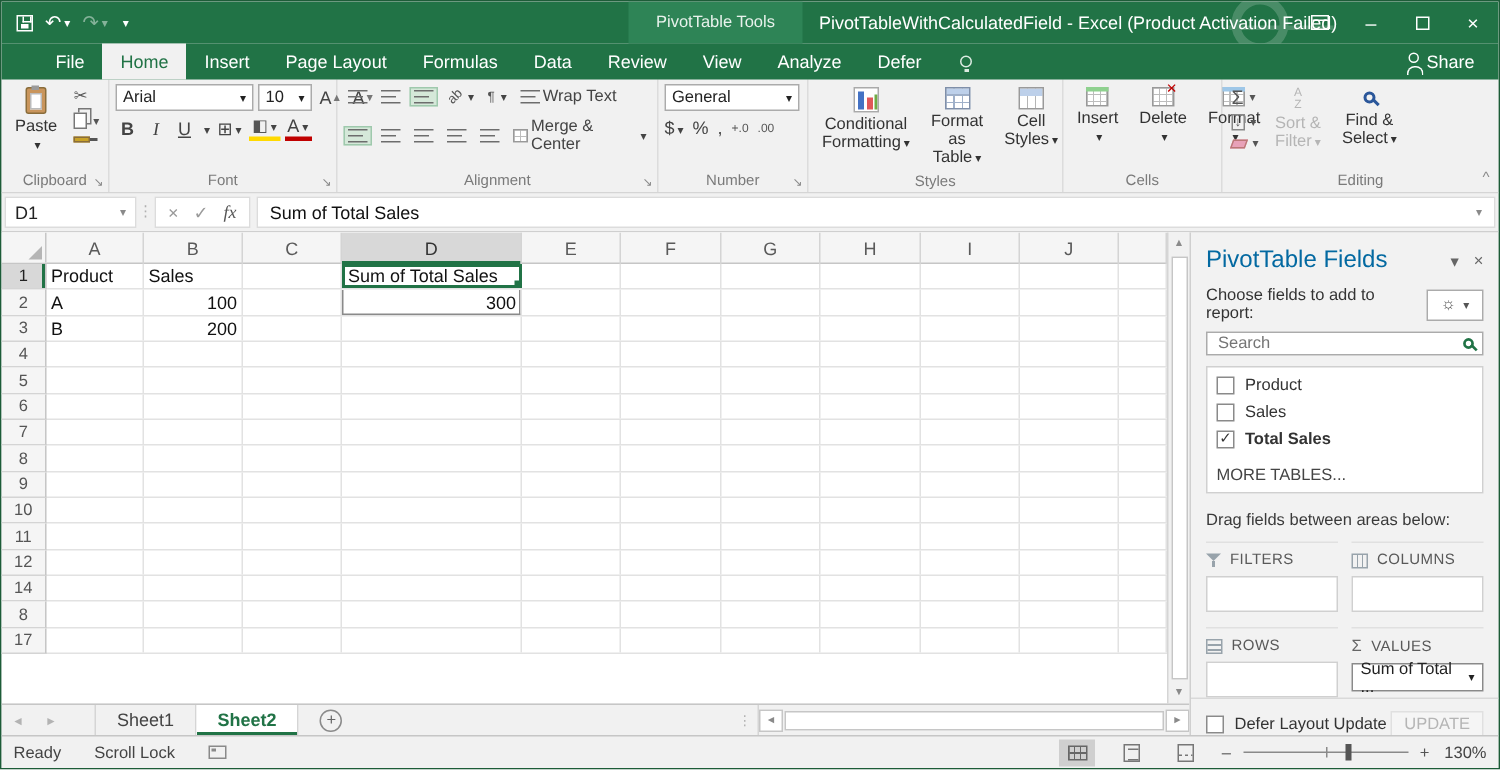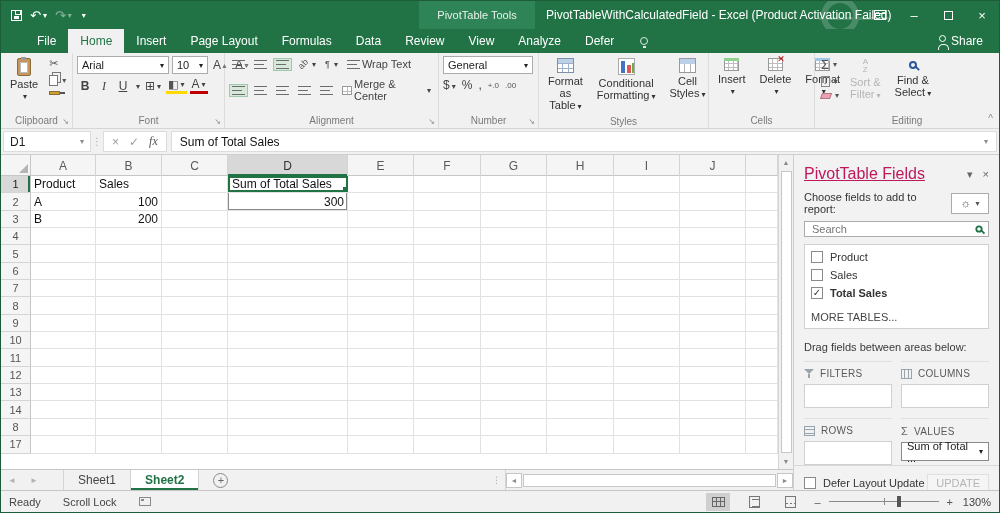--- a/index.html
+++ b/index.html
@@ -138,21 +138,21 @@
   .stab.active{background:#fff;color:#217346;font-weight:bold;box-shadow:inset 0 -2px #217346;}
   .addsheet{width:15px;height:15px;border:1px solid #8a8a8a;border-radius:50%;display:flex;align-items:center;justify-content:center;color:#666;font-size:11px;align-self:center;margin-left:14px;line-height:0;}
   .tsplit{display:flex;align-items:center;color:#b0b0b0;font-size:9px;margin-left:auto;padding:0 4px;}
   .hscroll{width:288px;display:flex;align-items:center;background:#f1f1f1;border-left:1px solid #d5d5d5;}
   .harrow{width:16px;height:15px;display:flex;align-items:center;justify-content:center;font-size:7px;color:#8a8a8a;background:#fff;border:1px solid #c6c6c6;}
   .hthumb{flex:1;height:13px;background:#fff;border:1px solid #c6c6c6;margin:0 1px;}
 
   
   .pane{width:208px;background:#f2f2f2;border-left:1px solid #cfcfcf;display:flex;flex-direction:column;padding:6px 10px 0 10px;font-size:11px;color:#333;}
   .pane-head{display:flex;align-items:center;justify-content:space-between;margin:4px 0 8px 0;}
-  .pane-title{font-size:16px;color:#be185d;text-decoration:underline;}
+  .pane-title{font-size:16px;color:#0369a1;}
   .pane-hbtns{display:flex;gap:10px;color:#666;font-size:11px;}
   .chooser{display:flex;align-items:center;justify-content:space-between;margin-bottom:6px;}
   .gearbtn{width:38px;height:21px;background:#fff;border:1px solid #ababab;display:flex;align-items:center;justify-content:center;gap:3px;color:#555;}
   .searchbox{height:21px;background:#fff;border:1px solid #ababab;display:flex;align-items:center;padding:0 5px;margin-bottom:7px;}
   .searchbox input{flex:1;border:none;outline:none;font-size:11px;color:#333;background:transparent;}
   .magni.green{border-color:#217346;transform:scale(.9);}
   .magni.green:after{background:#217346;}
   .fieldlist{background:#fff;border:1px solid #d0d0d0;padding:6px 6px 5px 6px;display:flex;flex-direction:column;gap:6px;}
   .fielditem{display:flex;align-items:center;gap:7px;}
   .cbx{width:12px;height:12px;border:1px solid #8a8a8a;background:#fff;display:flex;align-items:center;justify-content:center;font-size:10px;color:#333;line-height:0;}
@@ -405,26 +405,26 @@
       </div>
       <div class="grp-foot">
           <span>Number</span>
           <span class="launcher">↘</span>
         </div>
     </div>
 
     <div class="grp" style="width:170px">
       <div class="grp-body" style="justify-content:space-around;width:100%">
         <div class="bigbtn">
+          <span class="cfi"></span>
+          <span class="ctr"><span>Conditional</span><br><span>Formatting</span><span class="ddw">▾</span></span>
+        </div>
+        <div class="bigbtn">
           <span class="fti"></span>
           <span class="ctr"><span>Format as</span><br><span>Table</span><span class="ddw">▾</span></span>
-        </div>
-        <div class="bigbtn">
-          <span class="cfi"></span>
-          <span class="ctr"><span>Conditional</span><br><span>Formatting</span><span class="ddw">▾</span></span>
         </div>
         <div class="bigbtn">
           <span class="csi"></span>
           <span class="ctr"><span>Cell</span><br><span>Styles</span><span class="ddw">▾</span></span>
         </div>
       </div>
       <div class="grp-foot">
           <span>Styles</span>
         </div>
     </div>
@@ -685,34 +685,20 @@
                 <div class="cell" style="width: 120px;"></div>
                 <div class="cell" style="width: 66px;"></div>
                 <div class="cell" style="width: 67px;"></div>
                 <div class="cell" style="width: 66px;"></div>
                 <div class="cell" style="width: 67px;"></div>
                 <div class="cell" style="width: 66px;"></div>
                 <div class="cell" style="width: 66px;"></div>
                 <div class="cell" style="width: 32px;"></div>
               </div>
               <div class="grow">
-                <div class="rowh">13</div>
-                <div class="cell" style="width: 65px;"></div>
-                <div class="cell" style="width: 66px;"></div>
-                <div class="cell" style="width: 66px;"></div>
-                <div class="cell" style="width: 120px;"></div>
-                <div class="cell" style="width: 66px;"></div>
-                <div class="cell" style="width: 67px;"></div>
-                <div class="cell" style="width: 66px;"></div>
-                <div class="cell" style="width: 67px;"></div>
-                <div class="cell" style="width: 66px;"></div>
-                <div class="cell" style="width: 66px;"></div>
-                <div class="cell" style="width: 32px;"></div>
-              </div>
-              <div class="grow">
                 <div class="rowh">14</div>
                 <div class="cell" style="width: 65px;"></div>
                 <div class="cell" style="width: 66px;"></div>
                 <div class="cell" style="width: 66px;"></div>
                 <div class="cell" style="width: 120px;"></div>
                 <div class="cell" style="width: 66px;"></div>
                 <div class="cell" style="width: 67px;"></div>
                 <div class="cell" style="width: 66px;"></div>
                 <div class="cell" style="width: 67px;"></div>
                 <div class="cell" style="width: 66px;"></div>

